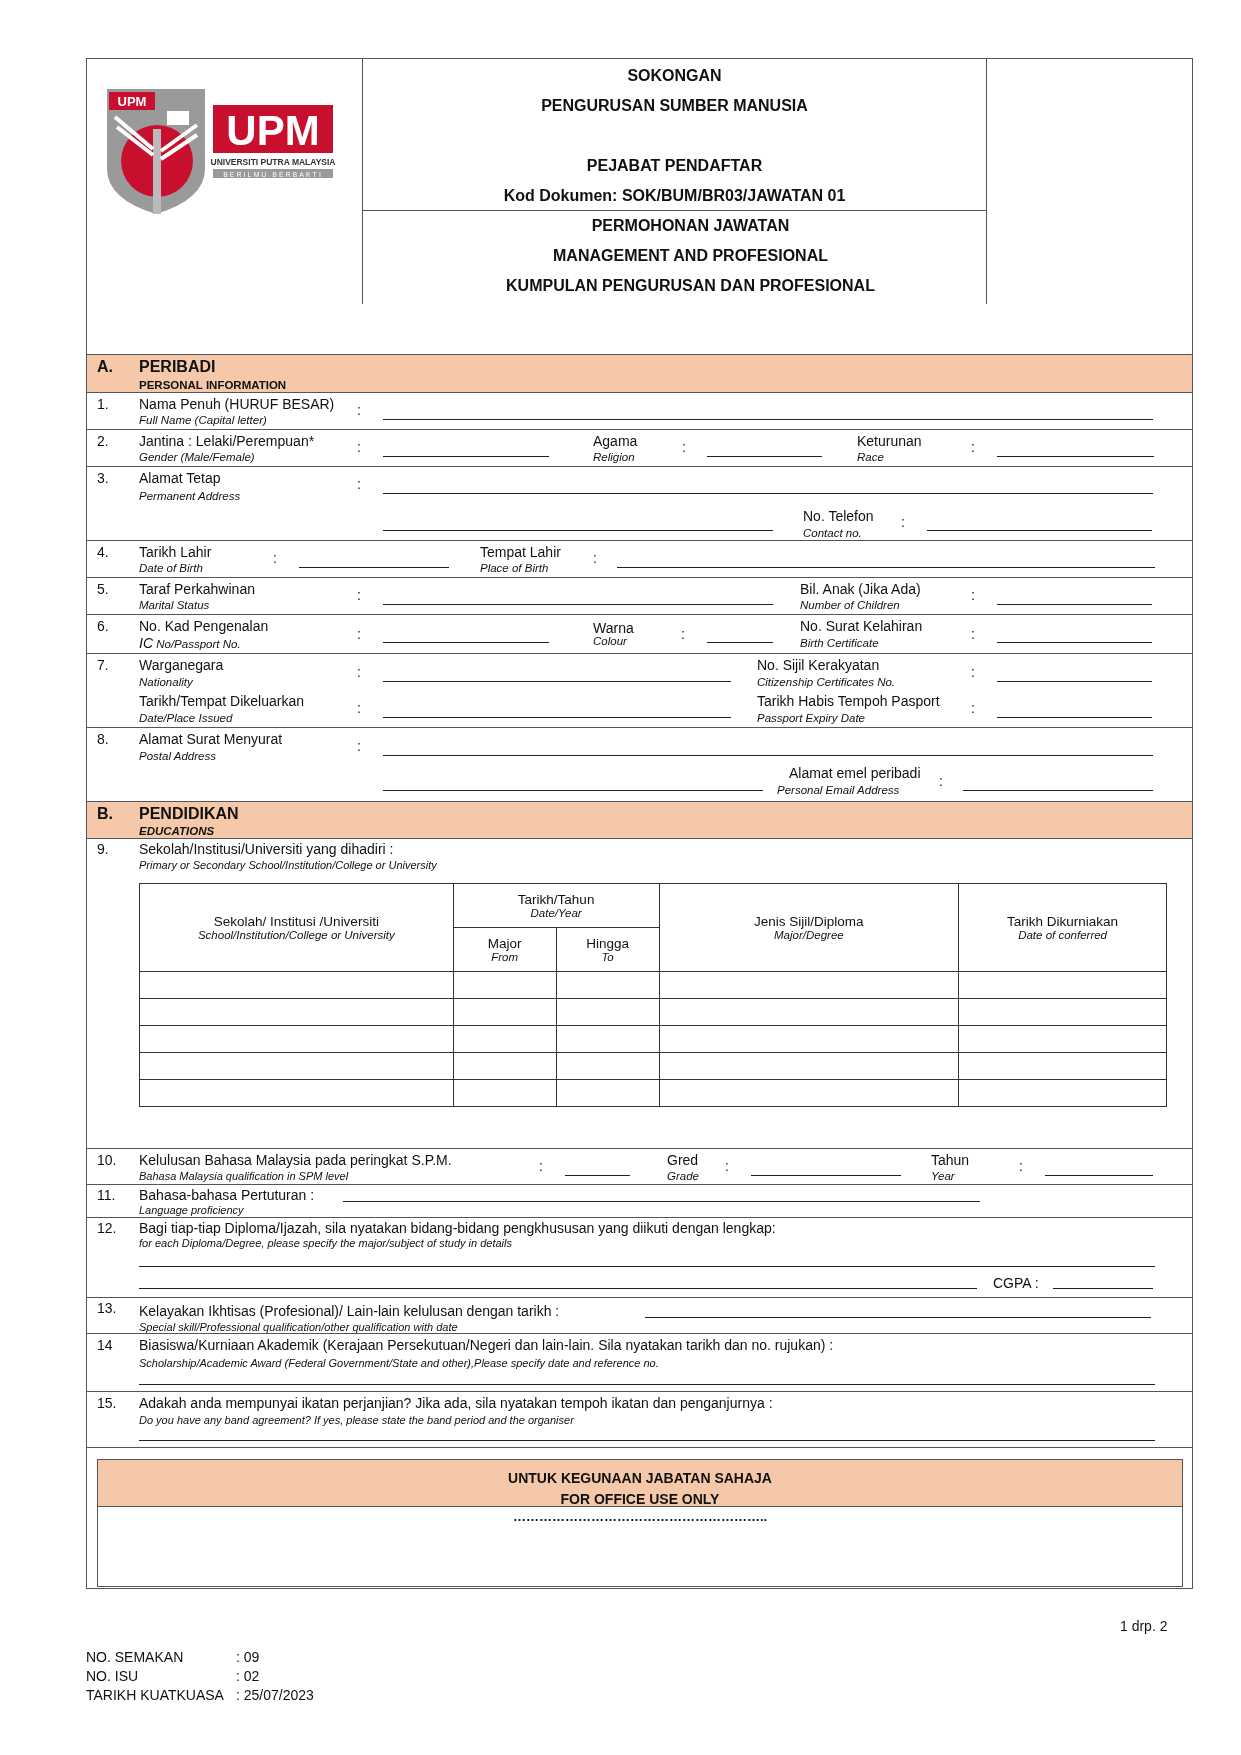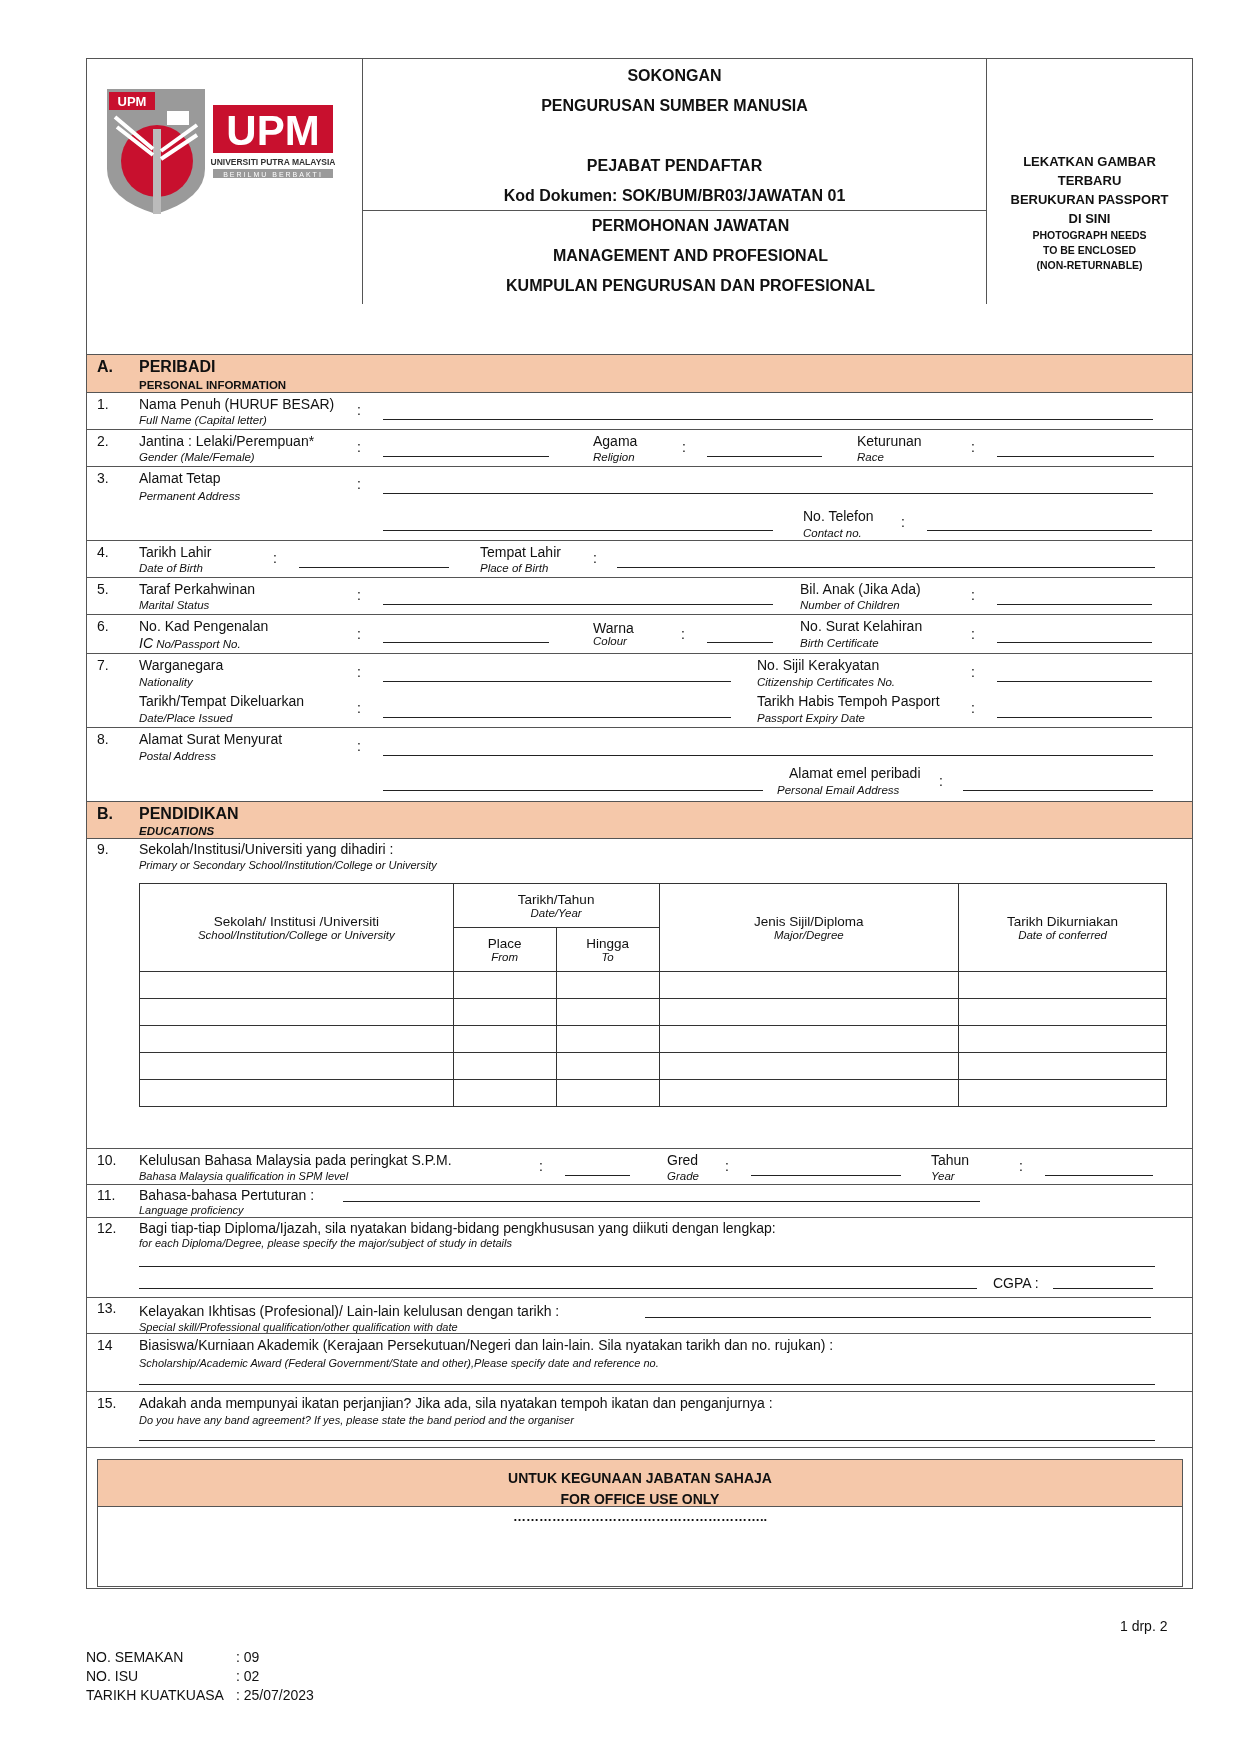--- a/index.html
+++ b/index.html
@@ -58,31 +58,20 @@
       <div class="t20" style="margin-top:30px">PEJABAT PENDAFTAR</div>
       <div class="t20">Kod Dokumen: SOK/BUM/BR03/JAWATAN 01</div>
     </div>
     <div class="hdr-mid-bot">
       <div class="t20">PERMOHONAN JAWATAN</div>
       <div class="t20">MANAGEMENT AND PROFESIONAL</div>
       <div class="t20">KUMPULAN PENGURUSAN DAN PROFESIONAL</div>
     </div>
   </div>
 
-  <div class="abs hdr-photo">
-    <div style="margin-top:93px">
-      <div class="photo-big">LEKATKAN GAMBAR</div>
-      <div class="photo-big">TERBARU</div>
-      <div class="photo-big">BERUKURAN PASSPORT</div>
-      <div class="photo-big">DI SINI</div>
-      <div class="photo-small">PHOTOGRAPH NEEDS</div>
-      <div class="photo-small">TO BE ENCLOSED</div>
-      <div class="photo-small">(NON-RETURNABLE)</div>
-    </div>
-  </div>
 
 
   <div class="row sec" style="top:295px;height:38px">
     <div class="lbl b" style="left:10px;top:3px;font-size:16px">A.</div>
     <div class="lbl b" style="left:52px;top:3px;font-size:16px">PERIBADI</div>
     <div class="lbl b" style="left:52px;top:23px;font-size:11.5px;line-height:14px">PERSONAL INFORMATION</div>
   </div>
 
   <div class="row" style="top:333px;height:37px">
     <div class="num" style="top:3px">1.</div>
@@ -227,21 +216,21 @@
             <div>Jenis Sijil/Diploma</div>
             <div class="it">Major/Degree</div>
           </td>
           <td rowspan="2">
             <div>Tarikh Dikurniakan</div>
             <div class="it">Date of conferred</div>
           </td>
         </tr>
         <tr style="height:44px">
           <td>
-            <div>Place</div>
+            <div>Major</div>
             <div class="it">From</div>
           </td>
           <td>
             <div>Hingga</div>
             <div class="it">To</div>
           </td>
         </tr>
         <tr style="height:27px">
               <td></td>
               <td></td>

